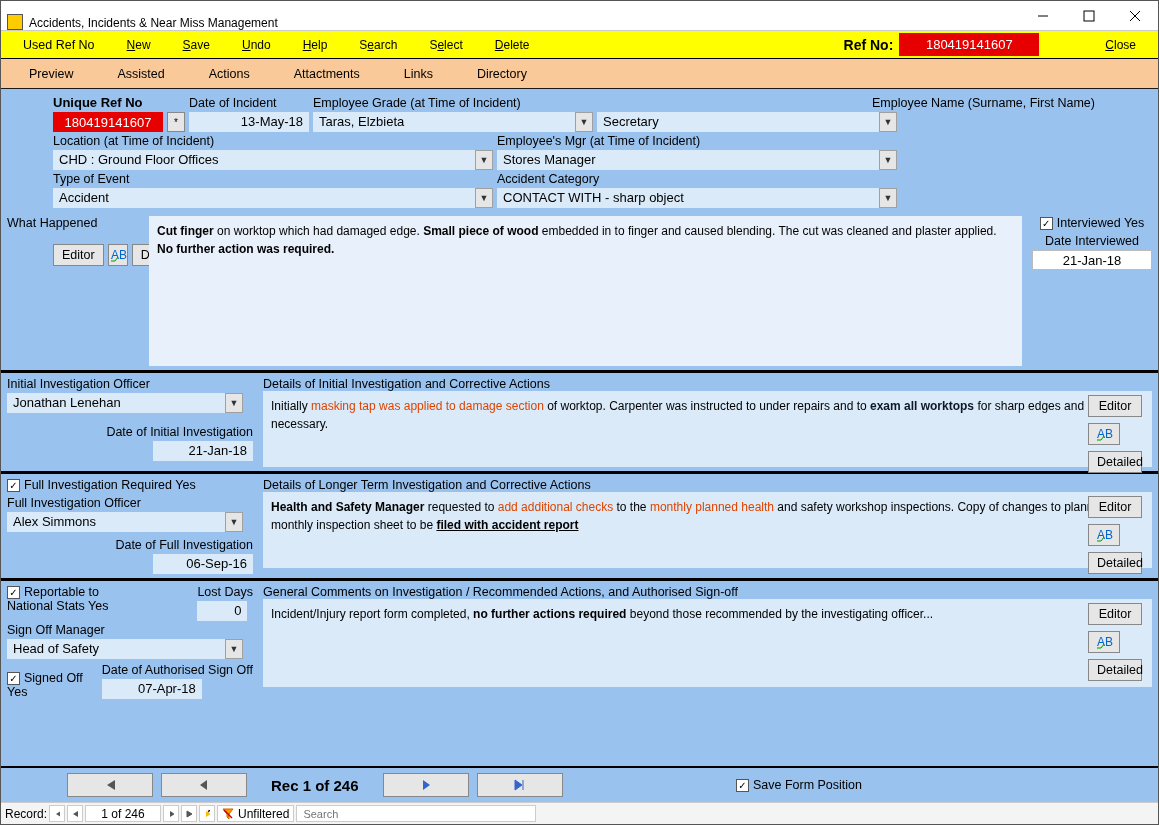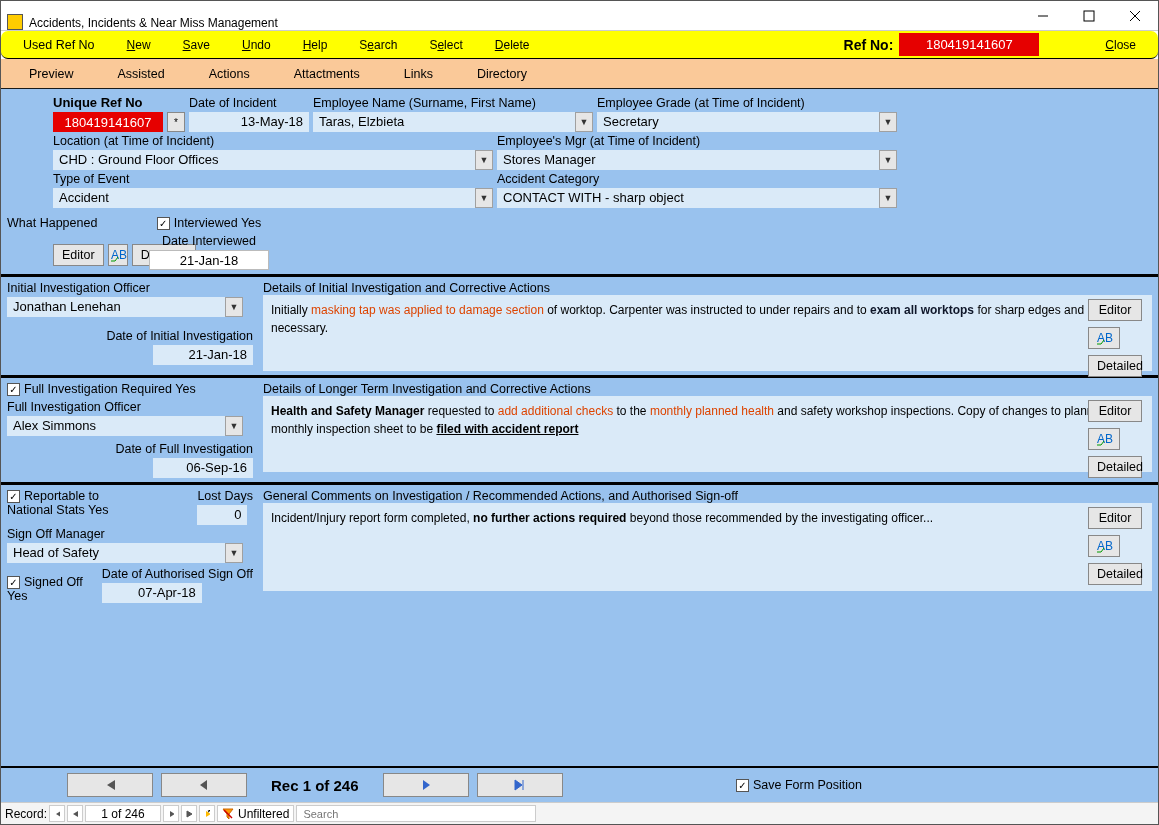--- a/index.html
+++ b/index.html
@@ -4,21 +4,21 @@
 <style>
   * { box-sizing: border-box; font-family: "Segoe UI", Tahoma, sans-serif; font-size: 12px; }
   body { margin: 0; background: #fff; }
   .window { width: 1159px; height: 825px; border: 1px solid #555; position: relative; display: flex; flex-direction: column; }
   .titlebar { height: 30px; background: #fff; display: flex; align-items: flex-end; padding: 0 0 0 6px; border-bottom: 1px solid #ccc; }
   .titlebar .icon { width: 16px; height: 16px; background: #ffcc00; margin-right: 6px; display: inline-block; border:1px solid #555; }
   .titlebar .title { flex: 1; font-size: 12px; color: #000; }
   .winbtns { display: flex; }
   .winbtn { width: 46px; height: 29px; display: flex; align-items: center; justify-content: center; font-size: 13px; }
   .winbtn svg { width: 12px; height: 12px; }
-  .menubar { background: #ffff00; height: 28px; display: flex; align-items: center; padding: 0 6px; border-bottom: 1px solid #000; border-radius: 7px; }
+  .menubar { background: #ffff00; height: 28px; display: flex; align-items: center; padding: 0 6px; border-bottom: 1px solid #000; }
   .menubar .mitem { padding: 0 16px; color: #000; font-size: 12.5px; }
   .menubar .mitem .ul { text-decoration: underline; }
   .menubar .reflabel { margin-left: auto; font-weight: bold; color: #000; padding-right: 6px; font-size: 14px;}
   .menubar .refbox { background: #e60000; color: #fff; width: 140px; text-align: center; padding: 4px 0; font-size: 13px; }
   .subbar { background: #fac999; height: 30px; display: flex; align-items: center; padding: 0 6px; border-bottom: 1px solid #1a1a1a; }
   .subbar .sitem { padding: 0 22px; font-size: 12.5px;}
   .form { background: #99c2ee; flex: 1; position: relative; padding: 6px 6px 0 6px; overflow:hidden;}
   .label { font-size: 12.5px; color: #000; }
   .boldlabel { font-weight: bold; font-size: 13px;}
   .field { background: #daeaf8; border: none; height: 20px; padding: 2px 6px; font-size: 13px; }
@@ -98,22 +98,22 @@
     <div class="sitem">Attactments</div>
     <div class="sitem">Links</div>
     <div class="sitem">Directory</div>
   </div>
 
   <div class="form">
 
     <div class="row">
       <div class="boldlabel" style="width:132px">Unique Ref No</div>
       <div class="label" style="width:120px">Date of Incident</div>
+      <div class="label" style="flex:1">Employee Grade (at Time of Incident)</div>
       <div class="label" style="width:280px">Employee Name (Surname, First Name)</div>
-      <div class="label" style="flex:1">Employee Grade (at Time of Incident)</div>
     </div>
 
     <div class="row" style="margin-top:2px">
       <div class="redbox" style="width:110px">180419141607</div>
       <div class="smallbtn">*</div>
       <div class="field" style="width:120px;text-align:right">13-May-18</div>
       <div class="combo" style="width:280px">
         <div class="field">Taras, Elzbieta</div>
         <div class="dropbtn">▼</div>
       </div>
@@ -160,20 +160,23 @@
           <div class="btn">Editor</div>
           <div class="btnicon">
               <svg>
                 <text x="2" y="11" font-size="9" fill="#06c">ABC</text>
                 <path d="M2 13 L6 13 L9 9" stroke="#090" fill="none"></path>
               </svg>
             </div>
           <div class="btn">Detailed</div>
         </div>
       </div>
+      <div class="richbox" style="flex:1; height:150px">
+        <span class="stext btext">Cut finger</span><span> on  worktop which had damaged edge.  </span><span class="btext">Small piece of wood</span><span> embedded in to finger and caused blending.  The cut was cleaned and plaster applied.  </span><span class="btext">No further action was required.</span>
+      </div>
       <div style="width:120px; text-align:center">
         <div><span class="check">✓</span><span class="label">Interviewed Yes</span></div>
         <div class="label" style="margin-top:4px">Date Interviewed</div>
         <div class="fieldwhite" style="margin-top:2px;text-align:center">21-Jan-18</div>
       </div>
     </div>
 
     <div class="seprow"></div>
 
     <div style="display:flex; gap:10px; position:relative;">

